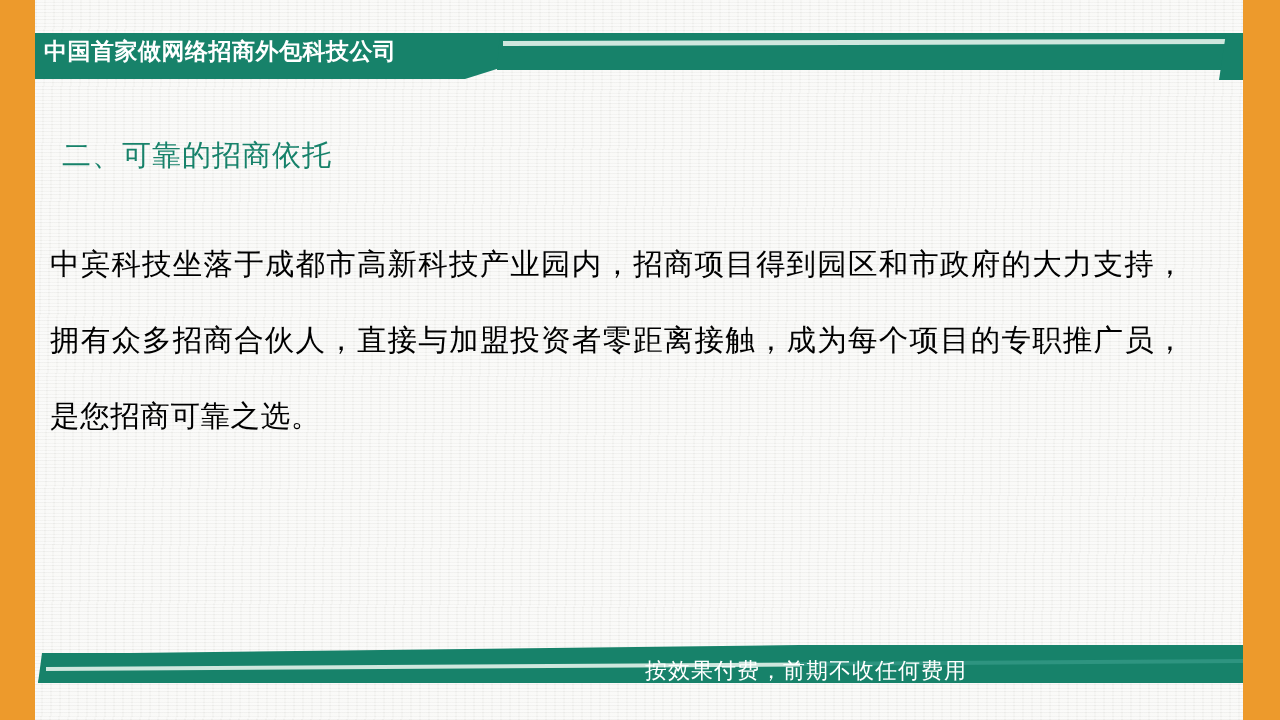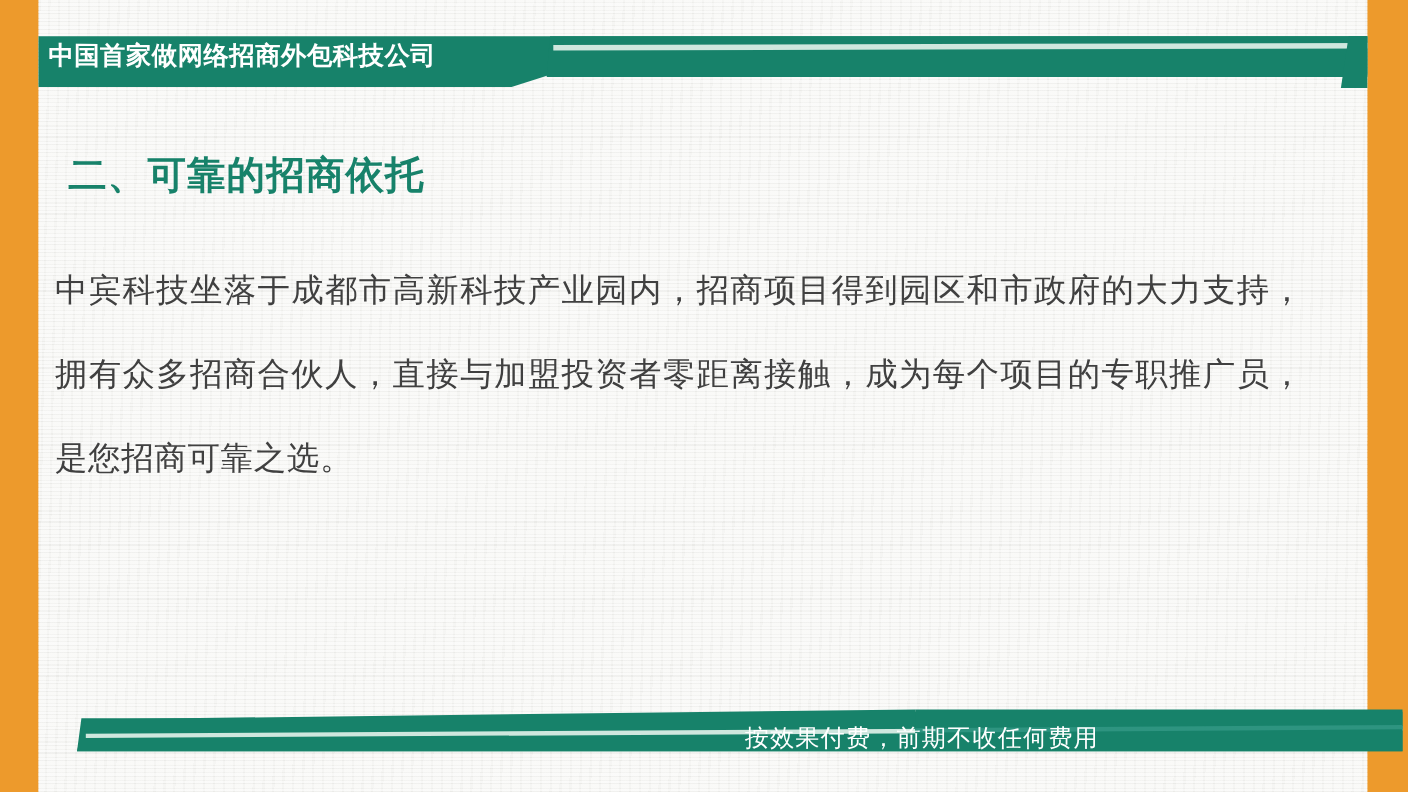--- a/index.html
+++ b/index.html
@@ -74,50 +74,49 @@
     white-space: nowrap;
     font-family: "DejaVu Sans", "Liberation Sans", sans-serif;
   }
 
   
   .section-heading {
     position: absolute;
     left: 62px;
     top: 136px;
     color: #17826a;
-    font-size: 35px;
-    font-weight: bold;
+    font-size: 29px;
+    font-weight: normal;
     letter-spacing: 1px;
     white-space: nowrap;
     font-family: "DejaVu Sans", "Liberation Sans", sans-serif;
   }
 
   .body-copy {
     position: absolute;
     left: 50px;
     top: 226px;
     width: 1135px;
-    color: #404040;
+    color: #000000;
     font-size: 29.5px;
     line-height: 76px;
     letter-spacing: 0.6px;
     text-align: justify;
     text-justify: inter-character;
     font-family: "DejaVu Serif", "Liberation Serif", serif;
   }
 
   
   .footer-zone {
     position: absolute;
     left: 0;
     bottom: 0;
     width: 1015px;
     height: 110px;
     pointer-events: none;
-    margin-left: 32px;
   }
   .footer-zone svg { display: block; }
 
   .footer-text {
     position: absolute;
     right: 48px;
     bottom: 34px;
     color: #ffffff;
     font-size: 22px;
     letter-spacing: 1px;

